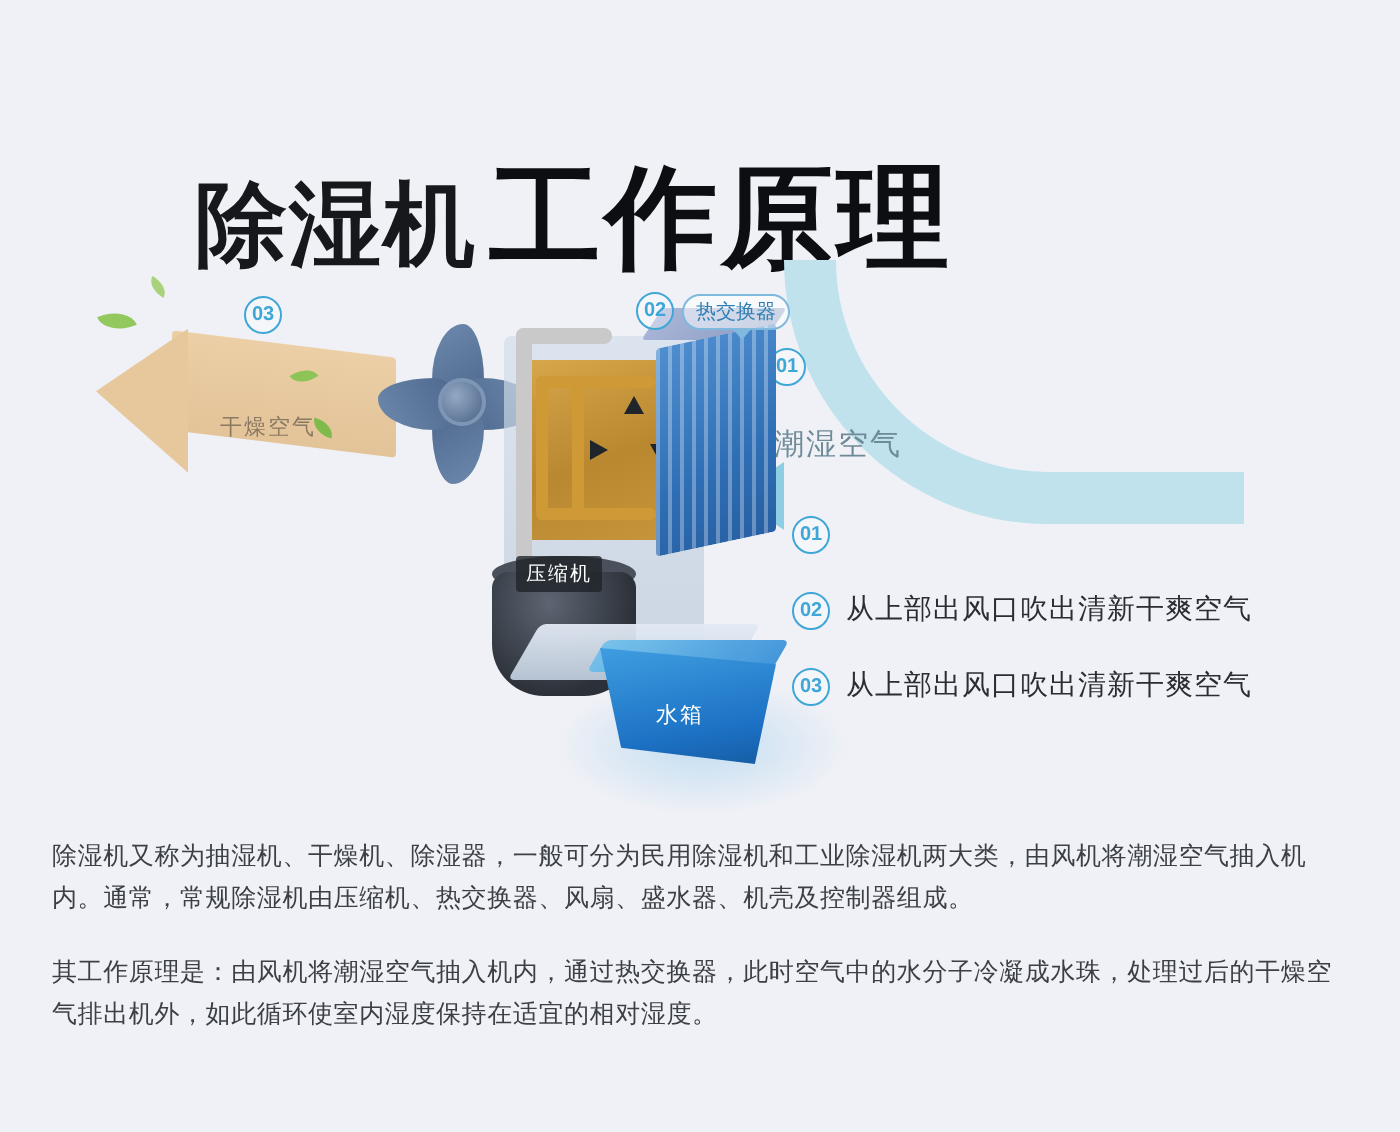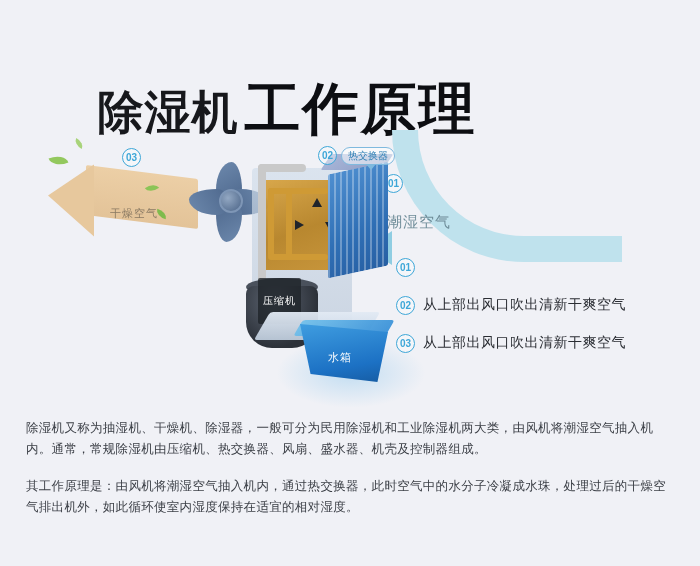--- a/index.html
+++ b/index.html
@@ -257,21 +257,21 @@
     top: 150px;
     width: 72px;
     height: 18px;
     background: #4a515c;
     border-radius: 50%;
   }
   .compressor-badge {
     position: absolute;
     left: 258px;
     top: 150px;
-    padding: 16px 5px;
+    padding: 2px 5px;
     background: rgba(30,34,40,.78);
     color: #ffffff;
     font-size: 10px;
     letter-spacing: 1px;
     border-radius: 2px;
   }
 
   
   .tray {
     position: absolute;

